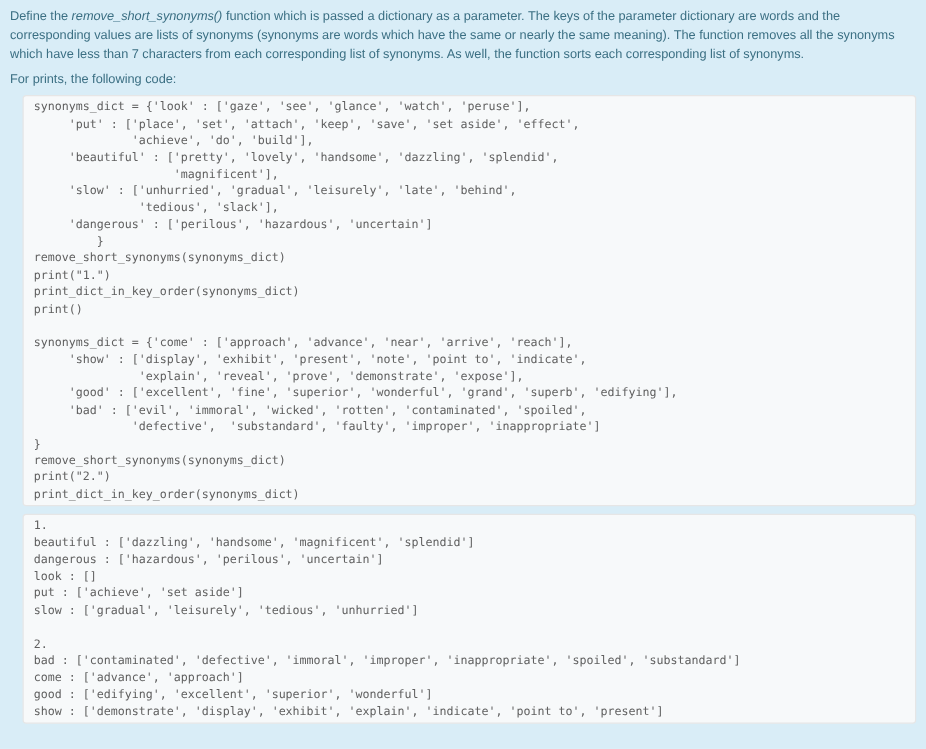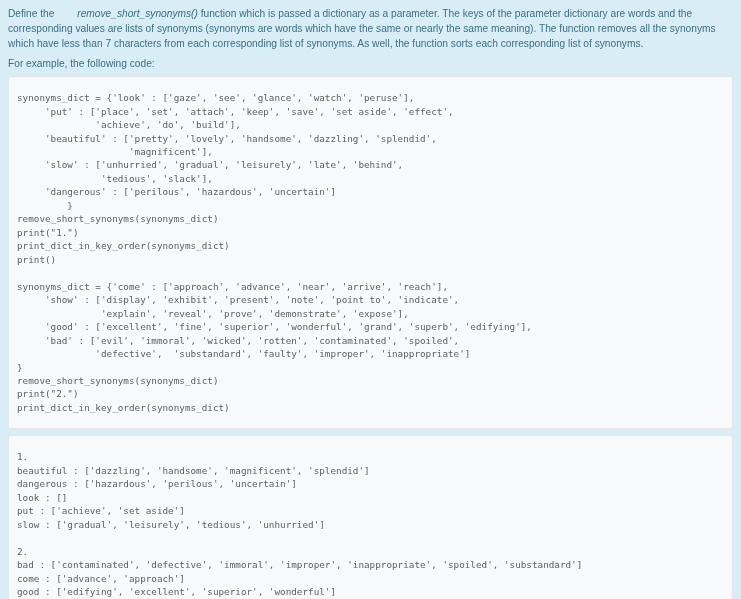--- a/index.html
+++ b/index.html
@@ -7,46 +7,46 @@
     margin: 0; padding: 0;
     width: 741px; height: 599px;
     font-family: "Segoe UI", "Helvetica Neue", Arial, sans-serif;
     background: #d9edf7;
     color: #3b6f83;
     font-size: 10.2px;
     line-height: 1.45;
   }
   .page { padding: 7px 8px 10px 8px; }
   .intro { margin-bottom: 6px; }
-  .intro em { font-style: italic; margin-left: 20px; }
+  .intro em { font-style: italic; }
   .codebox, .outputbox {
     background: #f7f9fa;
     border: 1px solid #e6e6e6;
     border-radius: 3px;
-    padding: 14px 8px;
-    margin: 4px 0 6px 0;
+    padding: 2px 8px;
+    margin: 4px 0 6px 10px;
     font-family: Menlo, Consolas, "DejaVu Sans Mono", monospace;
     font-size: 9.3px;
     line-height: 1.45;
     color: #606060;
     white-space: pre;
     overflow: hidden;
   }
   .label { margin: 4px 0 2px 0; }
 </style>
 </head>
 <body>
 
 <div class="page">
 
   <div class="intro">
     <span>Define the </span><em>remove_short_synonyms()</em><span> function which is passed a dictionary as a parameter.  The keys of the parameter dictionary are words and the corresponding values are lists of synonyms (synonyms are words which have the same or nearly the same meaning).  The function removes all the synonyms which have less than 7 characters from each corresponding list of synonyms.  As well, the function sorts each corresponding list of synonyms.</span>
   </div>
 
-  <div class="label">For example, the following code:</div>
+  <div class="label">For prints, the following code:</div>
 
   <div class="codebox">synonyms_dict = {'look' : ['gaze', 'see', 'glance', 'watch', 'peruse'],
      'put' : ['place', 'set', 'attach', 'keep', 'save', 'set aside', 'effect',
               'achieve', 'do', 'build'],
      'beautiful' : ['pretty', 'lovely', 'handsome', 'dazzling', 'splendid',
                     'magnificent'],
      'slow' : ['unhurried', 'gradual', 'leisurely', 'late', 'behind',
                'tedious', 'slack'],
      'dangerous' : ['perilous', 'hazardous', 'uncertain']
          }

